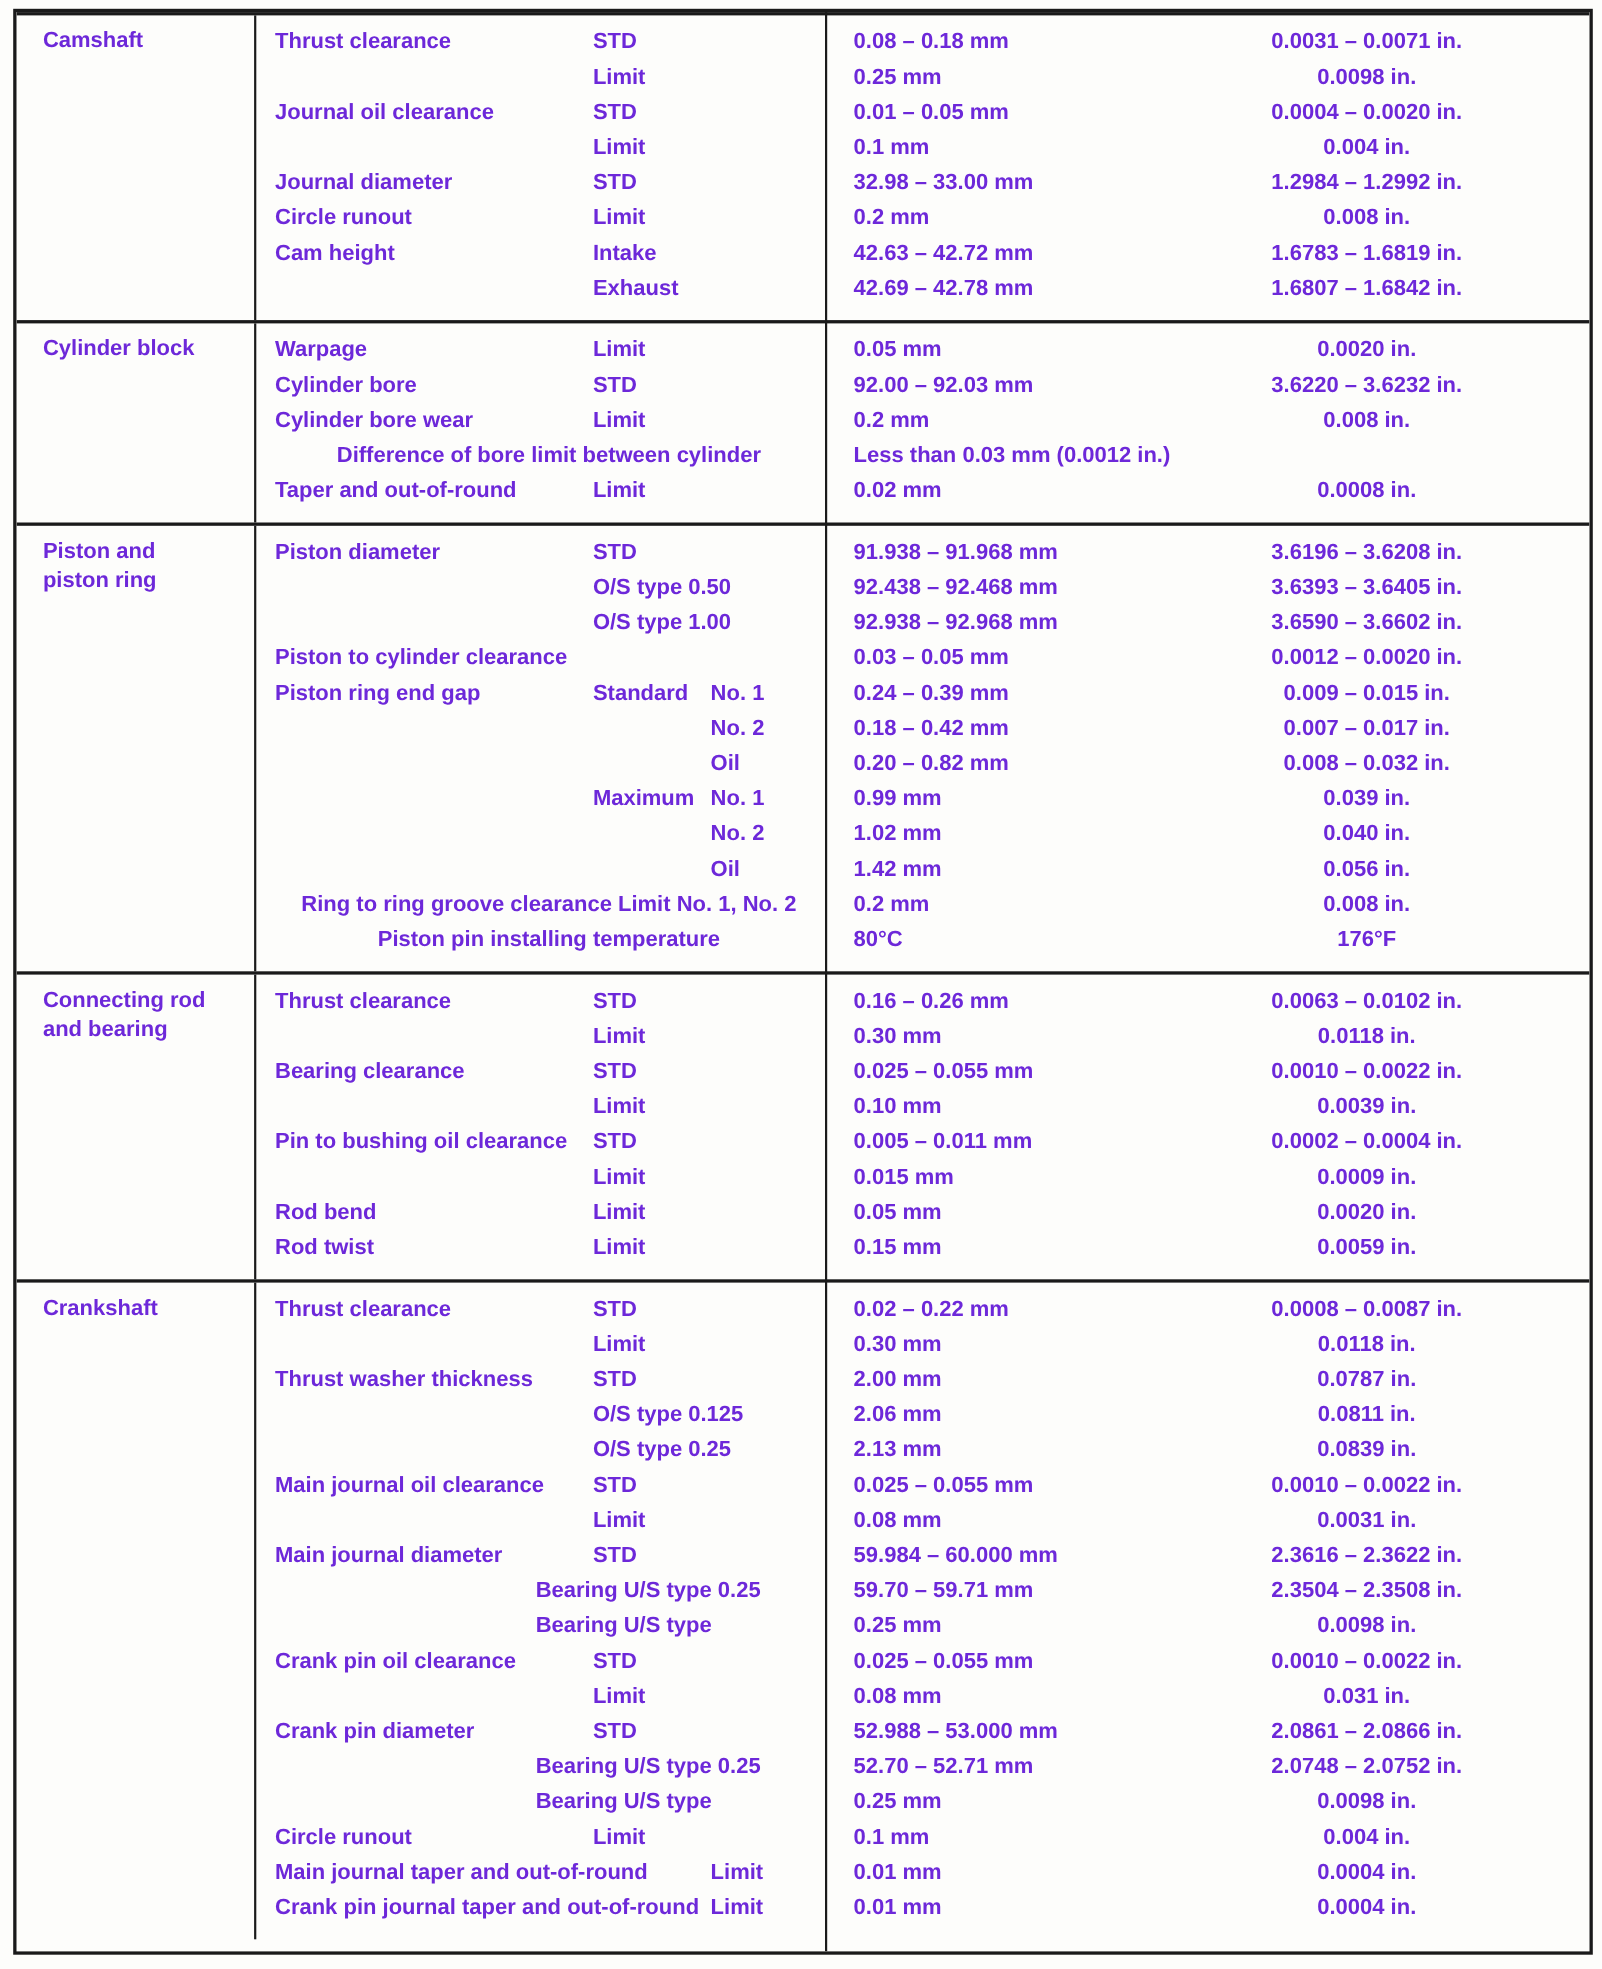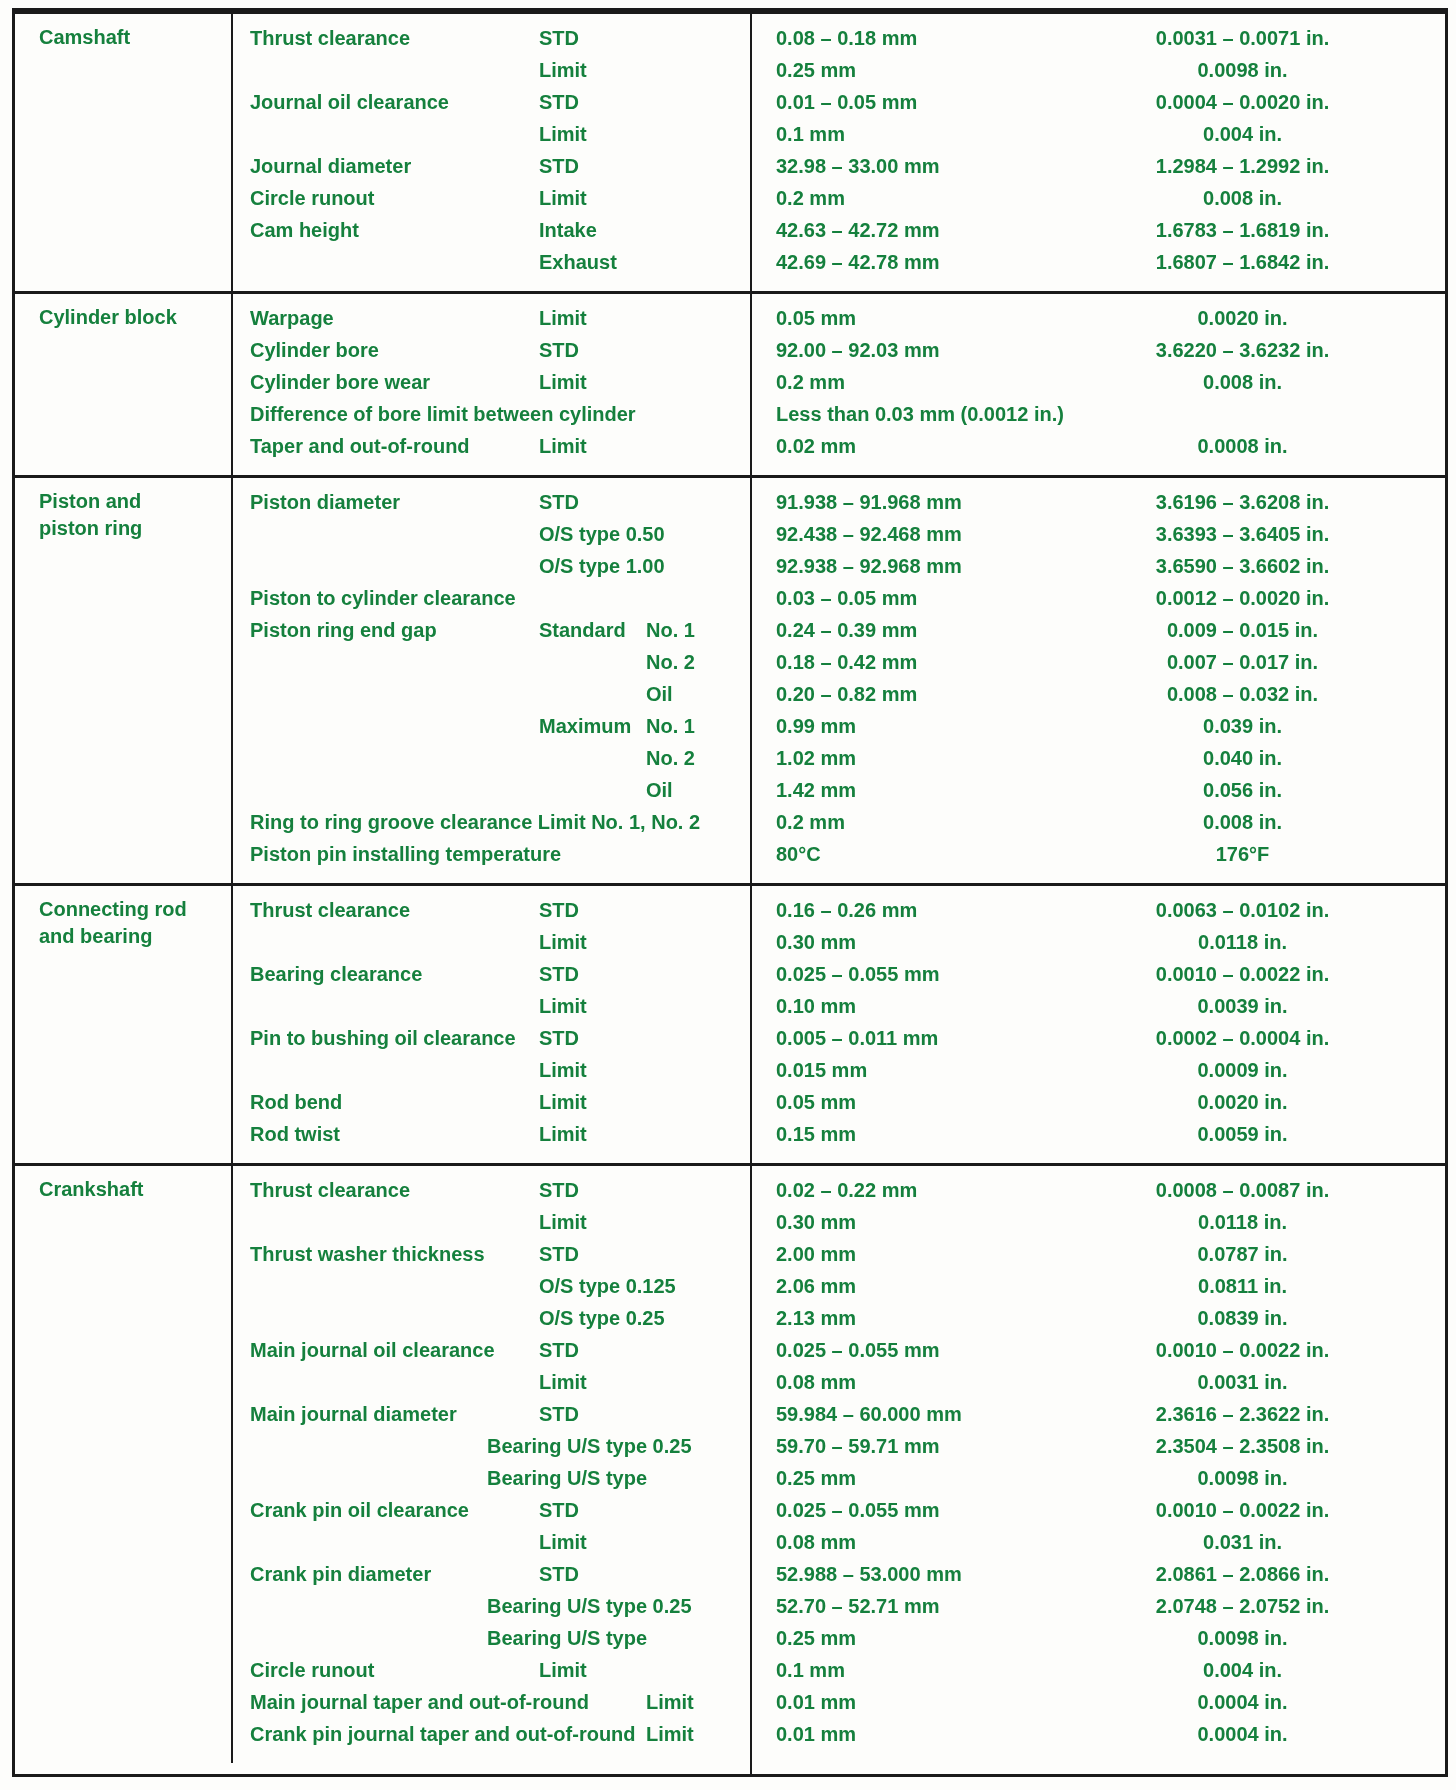--- a/index.html
+++ b/index.html
@@ -1,39 +1,39 @@
 <!DOCTYPE html>
 <html><head>
 <meta charset="utf-8">
 <style>
   html,body{margin:0;padding:0;background:#ffffff;}
   .page{
     width:1456px;height:1790px;box-sizing:border-box;
     background:#fdfdfb;padding:8px 8px 10px 12px;
     font-family:"Liberation Sans",sans-serif;font-weight:700;
-    color:#15803d;font-size:20px;
+    color:#6d28d9;font-size:20px;
   }
   .frame{
     position:relative;border:3px solid #1a1a1a;height:1769px;
     box-sizing:border-box;overflow:hidden;background:#fdfdfb;
   }
   .vline{position:absolute;top:0;bottom:0;left:735px;width:2px;background:#1a1a1a;}
   .section{display:flex;border-top:3px solid #1a1a1a;}
   .section:first-child{border-top:none;}
   .title{
     flex:0 0 218px;width:218px;box-sizing:border-box;
     border-right:2px solid #1a1a1a;
     padding:10px 34px 0 24px;line-height:27px;
   }
   .rows{flex:1 1 auto;padding:8px 0 13px;min-width:0;}
   .row{display:flex;line-height:32px;white-space:nowrap;}
   .cell{box-sizing:border-box;overflow:visible;}
   .item{flex:0 0 306px;width:306px;padding-left:17px;}
   .item.span2{flex-basis:413px;width:413px;}
-  .item.span3{flex-basis:515px;width:515px;}
+  .item.span3{flex-basis:515px;width:515px;text-align:center;}
   .cond{flex:0 0 107px;width:107px;}
   .cond.shift{margin-left:-52px;flex-basis:159px;width:159px;}
   .sub{flex:0 0 102px;width:102px;}
   .mm{flex:0 0 292px;width:292px;padding-left:28px;}
   .mm.vspan2{flex:1 1 auto;width:auto;}
   .inch{flex:1 1 auto;min-width:0;text-align:center;}
 </style>
 </head>
 <body>
 

